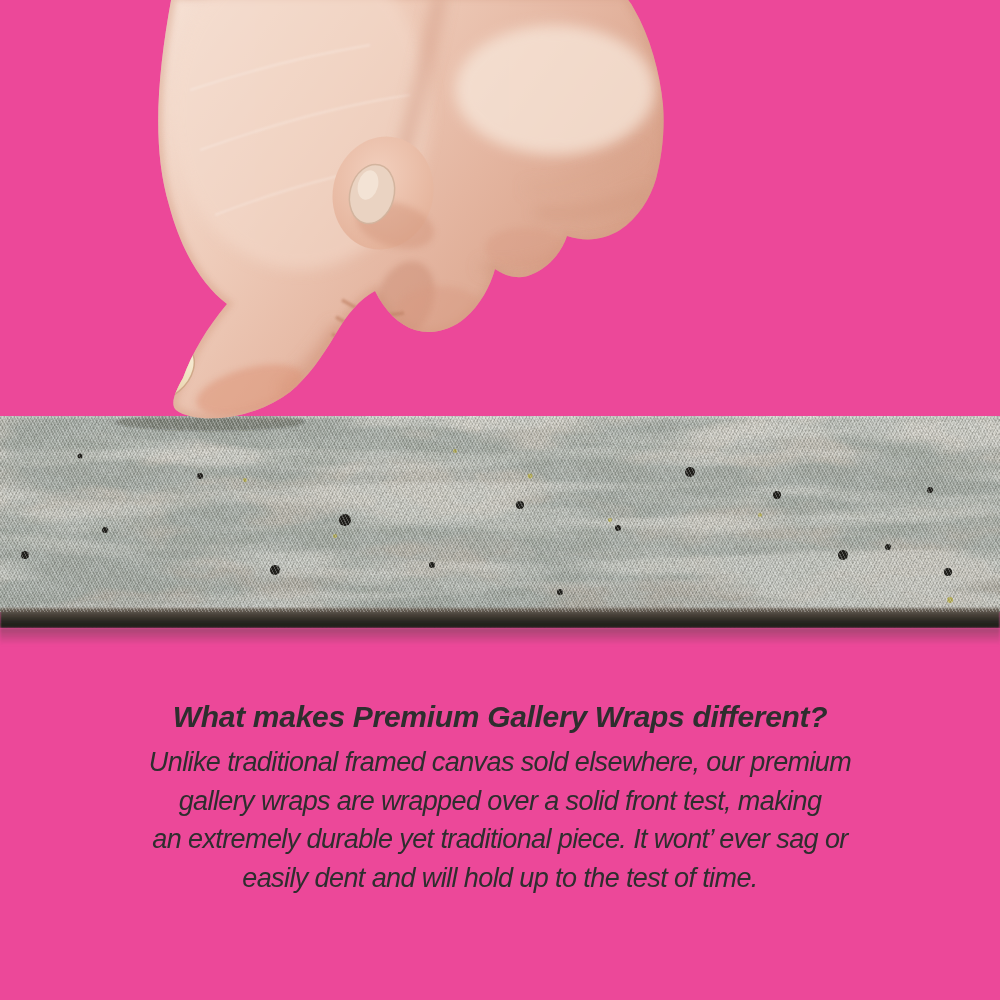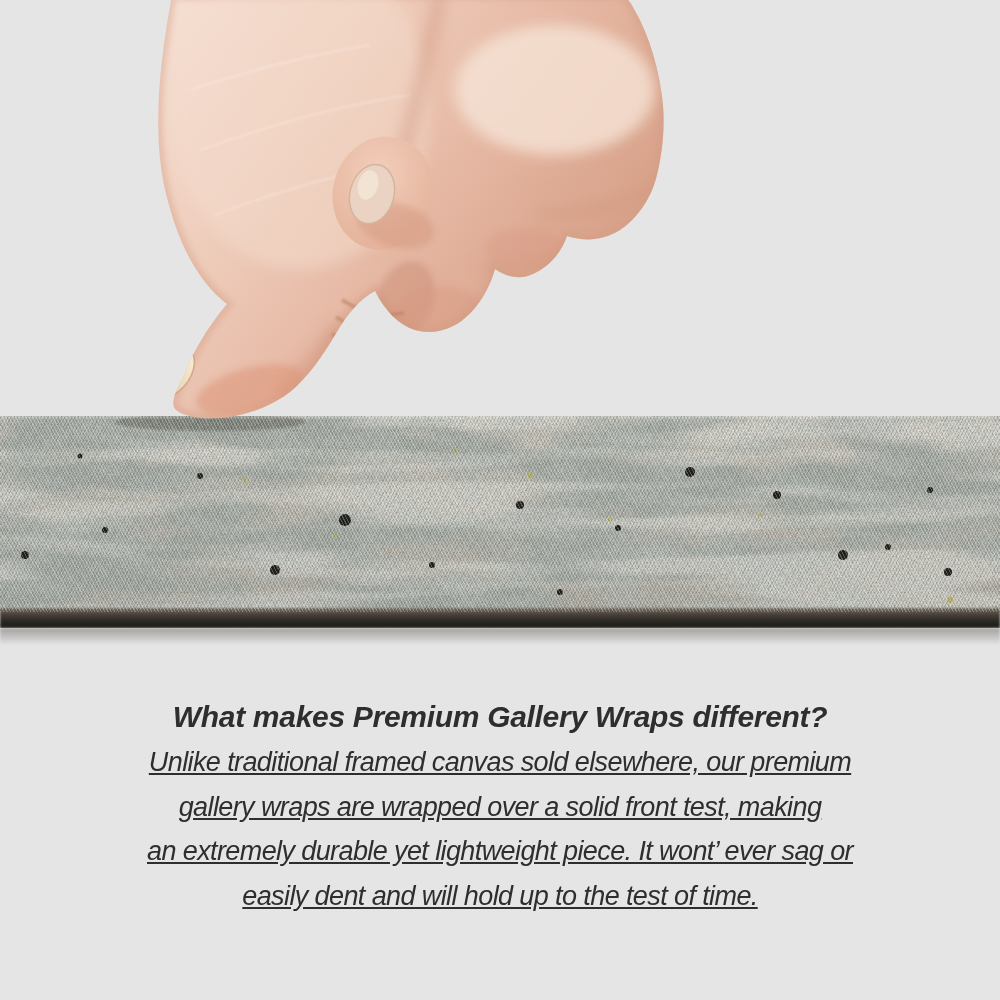--- a/index.html
+++ b/index.html
@@ -1,18 +1,18 @@
 <!DOCTYPE html>
 <html><head>
 <meta charset="utf-8">
 <style>
   html,body{margin:0;padding:0;background:#ffffff;}
   .stage{
     position:relative;width:1000px;height:1000px;margin:0 auto;
-    background:#e5e5e5;overflow:hidden;
+    background:#ec4899;overflow:hidden;
     font-family:"Liberation Sans",sans-serif;
   }
   .hand{position:absolute;left:0;top:0;width:1000px;height:1000px;z-index:3;pointer-events:none;}
   .strip{position:absolute;left:0;top:416px;width:1000px;height:212px;z-index:1;}
   .strip svg{position:absolute;left:0;top:0;}
   .weave{
     position:absolute;left:0;top:0;width:1000px;height:196px;z-index:2;
     background:
       repeating-linear-gradient(63deg, rgba(255,255,255,.26) 0 1px, rgba(255,255,255,0) 1px 3px),
       repeating-linear-gradient(-63deg, rgba(38,40,36,.16) 0 1px, rgba(0,0,0,0) 1px 3px);
@@ -25,22 +25,22 @@
   .copy{
     position:absolute;left:0;top:699px;width:1000px;z-index:2;
     text-align:center;color:#2e2e2e;
   }
   .copy-heading{
     margin:0 0 8px 0;
     font-size:30px;line-height:36px;font-weight:600;font-style:italic;
     letter-spacing:-.3px;white-space:nowrap;
   }
   .line{
-    margin:6px;font-size:27px;line-height:38.5px;font-style:italic;font-weight:400;
-    letter-spacing:-.6px;white-space:nowrap;text-decoration:underline;
+    margin:0;font-size:27px;line-height:38.5px;font-style:italic;font-weight:400;
+    letter-spacing:-.6px;white-space:nowrap;
   }
 </style>
 </head>
 <body>
 
 <div class="stage">
 
   <div class="strip">
     <svg width="1000" height="212" viewBox="0 0 1000 212">
       <defs>
@@ -213,17 +213,17 @@
         <ellipse cx="163" cy="372" rx="25" ry="35" transform="rotate(50 163 372)" fill="url(#nailGrad)" stroke="#cfa98a" stroke-width="1.5"></ellipse>
         <ellipse cx="157" cy="363" rx="13" ry="19" transform="rotate(50 157 363)" fill="#fbf6e8" opacity=".75"></ellipse>
       </g>
     </g>
   </svg>
 
   <section class="copy">
     <h1 class="copy-heading">What makes Premium Gallery Wraps different?</h1>
     <p class="line">Unlike traditional framed canvas sold elsewhere, our premium</p>
     <p class="line">gallery wraps are wrapped over a solid front test, making</p>
-    <p class="line">an extremely durable yet lightweight piece. It wont’ ever sag or</p>
+    <p class="line">an extremely durable yet traditional piece. It wont’ ever sag or</p>
     <p class="line">easily dent and will hold up to the test of time.</p>
   </section>
 
 </div>
 
 </body></html>

